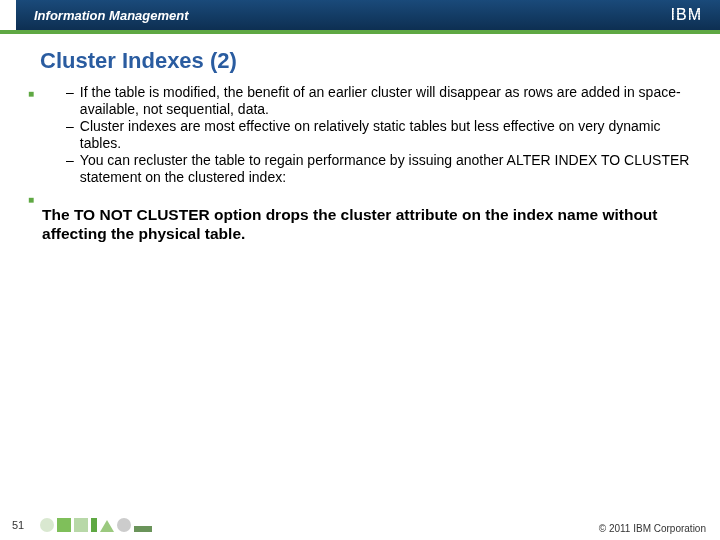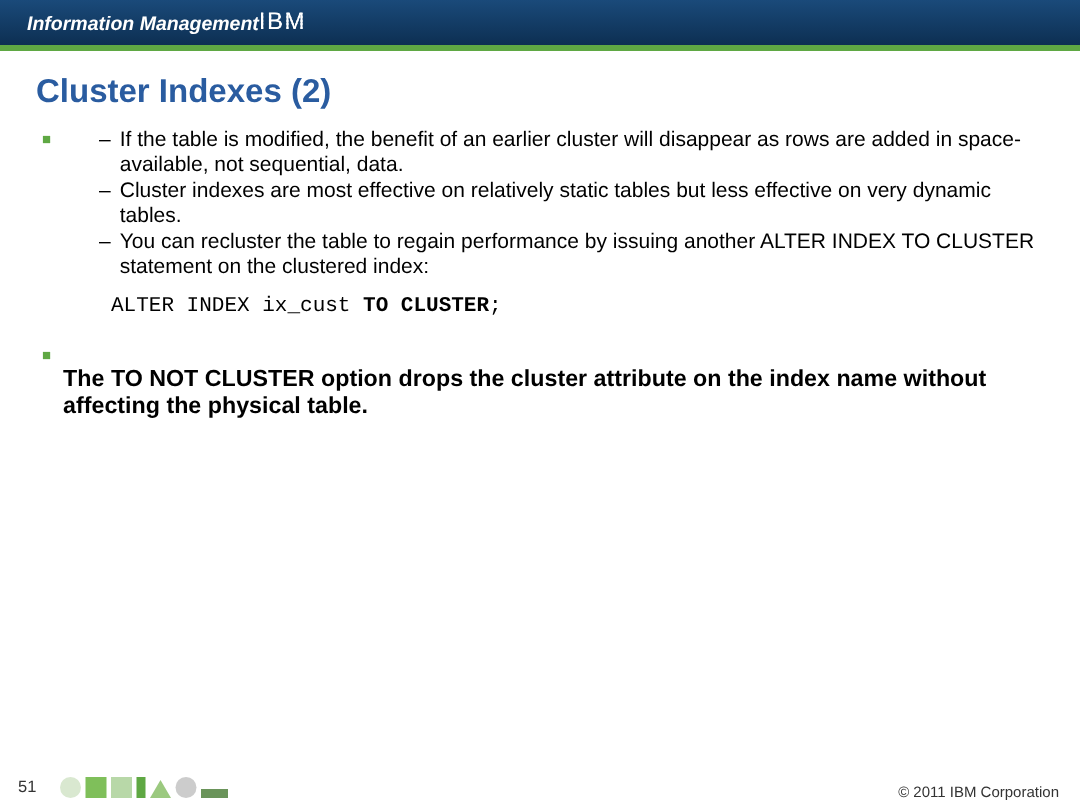--- a/index.html
+++ b/index.html
@@ -1,22 +1,22 @@
 <!DOCTYPE html>
 <html><head>
 <meta charset="utf-8">
 <style>
   * { box-sizing: border-box; margin: 0; padding: 0; }
   html, body { width: 720px; height: 540px; font-family: Arial, Helvetica, sans-serif; background: #fff; overflow: hidden; }
-  .header { height: 30px; background: linear-gradient(#1a4a7a, #0d2f52); display: flex; align-items: center; padding: 0 18px; }
+  .header { height: 30px; background: linear-gradient(#1a4a7a, #0d2f52); display: flex; align-items: center; justify-content: space-between; padding: 0 18px; margin-left: 16px; }
   .header-left { color: #fff; font-size: 13px; font-style: italic; font-weight: bold; }
   .header-right { display: flex; gap: 2px; align-items: center; }
   .ibm-text { color: #fff; font-weight: normal; font-size: 16px; letter-spacing: 1px; font-family: "Arial Black", Arial, sans-serif; background: repeating-linear-gradient(#fff 0 1.2px, transparent 1.2px 2.4px); -webkit-background-clip: text; background-clip: text; }
   .header-divider { height: 4px; background: #5fa843; }
-  .title { color: #2a5ca0; font-size: 22px; font-weight: bold; padding: 14px 24px 10px 24px; }
+  .title { color: #2a5ca0; font-size: 22px; font-weight: bold; padding: 14px 24px 10px 24px; margin-left: 16px; }
   .content { padding: 0 28px; font-size: 14px; line-height: 1.22; color: #000; }
   .bullet { display: flex; margin-bottom: 4px; }
   .bullet .sq { color: #5fa843; font-size: 10px; margin-right: 8px; margin-top: 4px; flex-shrink: 0; }
   .bullet .txt { flex: 1; }
   .bold { font-weight: bold; }
   .sub { margin-left: 24px; display: flex; }
   .sub .dash { margin-right: 6px; flex-shrink: 0; }
   .codeblock { font-family: "Courier New", monospace; font-size: 14px; margin: 10px 0 14px 46px; }
   .codeblock .kw { font-weight: bold; }
   .footer { position: absolute; bottom: 0; left: 0; right: 0; height: 28px; }
@@ -58,23 +58,20 @@
         <span class="dash">–</span>
         <span>Cluster indexes are most effective on relatively static tables but less effective on very dynamic tables.</span>
       </div>
       <div class="sub">
         <span class="dash">–</span>
         <span>You can recluster the table to regain performance by issuing another ALTER INDEX TO CLUSTER statement on the clustered index:</span>
       </div>
     </div>
   </div>
 
-  <div class="codeblock">
-    <span>ALTER INDEX ix_cust </span><span class="kw">TO CLUSTER</span><span>;</span>
-  </div>
 
   <div class="bullet">
     <div class="sq">■</div>
     <div class="txt bold" style="font-size:15.5px;margin-top:16px;">
       <span>The </span><span>TO NOT CLUSTER</span><span> option drops the cluster attribute on the index name without affecting the physical table.</span>
     </div>
   </div>
 
 </div>
 

